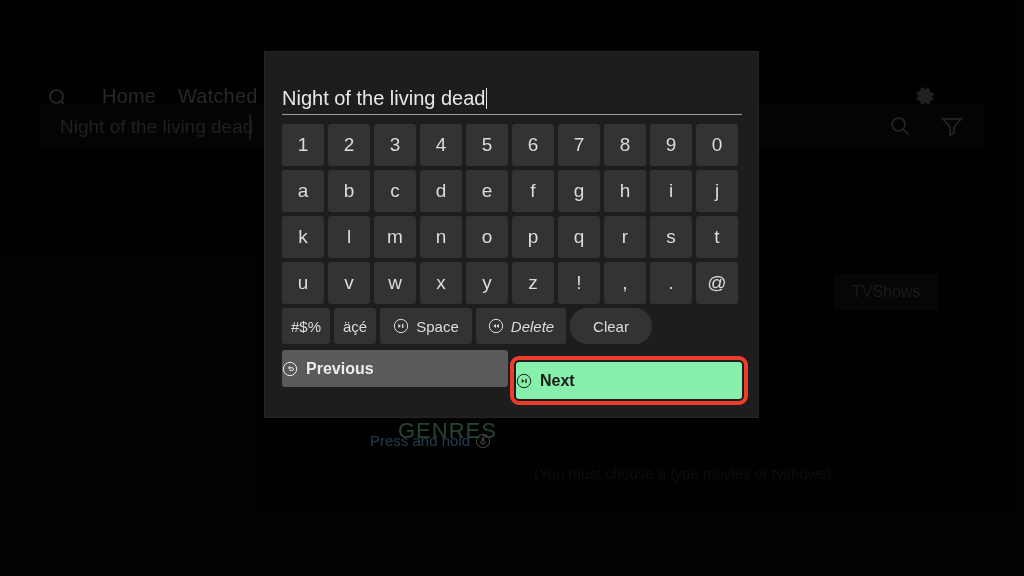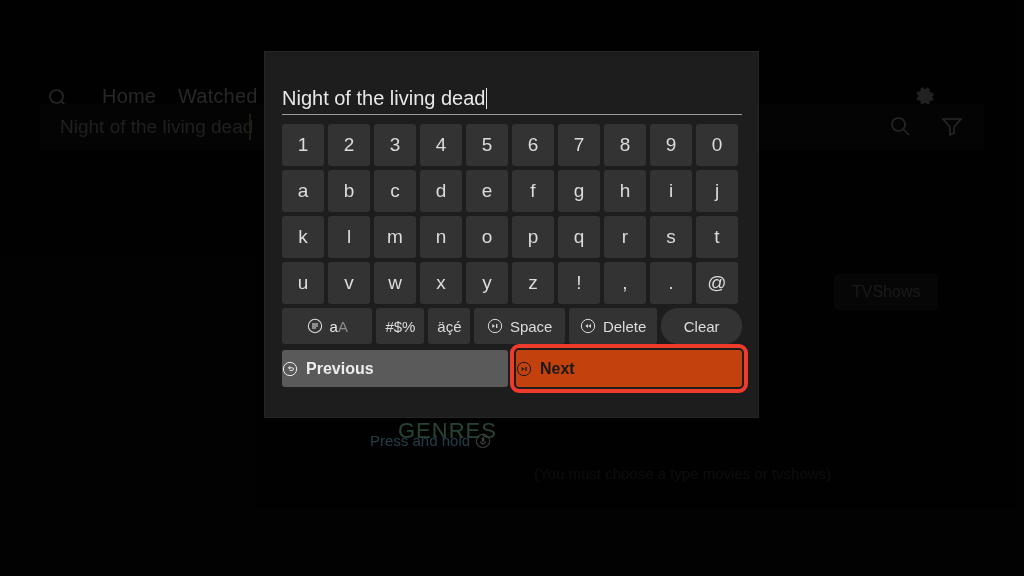--- a/index.html
+++ b/index.html
@@ -203,21 +203,21 @@
     align-items: center;
     justify-content: center;
     gap: 7px;
     padding: 0 10px;
     box-sizing: border-box;
   }
   #func-case   { width: 92px; }
   #func-symbols{ width: 48px; }
   #func-accents{ width: 42px; }
   #func-space  { width: 92px; }
-  #func-delete { width: 90px; }
+  #func-delete { width: 90px; font-style: italic; }
   #func-clear  { width: 82px; border-radius: 17px; }
   .case-lower { color: #e9e9e9; }
   .case-upper { color: #8c8c8c; }
 
   .kb-nav-row {
     display: flex;
     gap: 8px;
     margin-top: 6px;
   }
   .kb-nav-btn {
@@ -231,26 +231,27 @@
     gap: 8px;
     box-sizing: border-box;
   }
   #btn-previous {
     width: 226px;
     background: #5a5a5a;
     color: #ededed;
   }
   #btn-next {
     width: 226px;
-    background: #c2410c;
+    background: #86efac;
     color: #1a1a1a;
     outline: 4px solid #ee3b2b;
     outline-offset: 2px;
     position: relative;
     z-index: 3;
+    margin-top: 12px;
   }
 
   .cicon { display: inline-block; width: 16px; height: 16px; flex: 0 0 16px; }
   .svgfill { display: block; }
 </style>
 </head>
 <body>
 
 <div id="app-background">
 
@@ -366,31 +367,20 @@
       <div class="kb-key">y</div>
       <div class="kb-key">z</div>
       <div class="kb-key">!</div>
       <div class="kb-key">,</div>
       <div class="kb-key">.</div>
       <div class="kb-key">@</div>
     </div>
 
     <div class="kb-func-row">
 
-      <div class="kb-func" id="func-case">
-        <span class="cicon">
-          <svg class="svgfill" viewBox="0 0 24 24" width="16" height="16" fill="none" stroke="currentColor" stroke-width="1.6">
-            <circle cx="12" cy="12" r="10"></circle>
-            <line x1="7.5" y1="9" x2="16.5" y2="9"></line>
-            <line x1="7.5" y1="12" x2="16.5" y2="12"></line>
-            <line x1="7.5" y1="15" x2="13.5" y2="15"></line>
-          </svg>
-        </span>
-        <span><span class="case-lower">a</span><span class="case-upper">A</span></span>
-      </div>
 
       <div class="kb-func" id="func-symbols">#$%</div>
 
       <div class="kb-func" id="func-accents">äçé</div>
 
       <div class="kb-func" id="func-space">
         <span class="cicon">
           <svg class="svgfill" viewBox="0 0 24 24" width="16" height="16" fill="none" stroke="currentColor" stroke-width="1.5">
             <circle cx="12" cy="12" r="10"></circle>
             <path d="M8 9l4 3-4 3z" fill="currentColor" stroke="none"></path>

